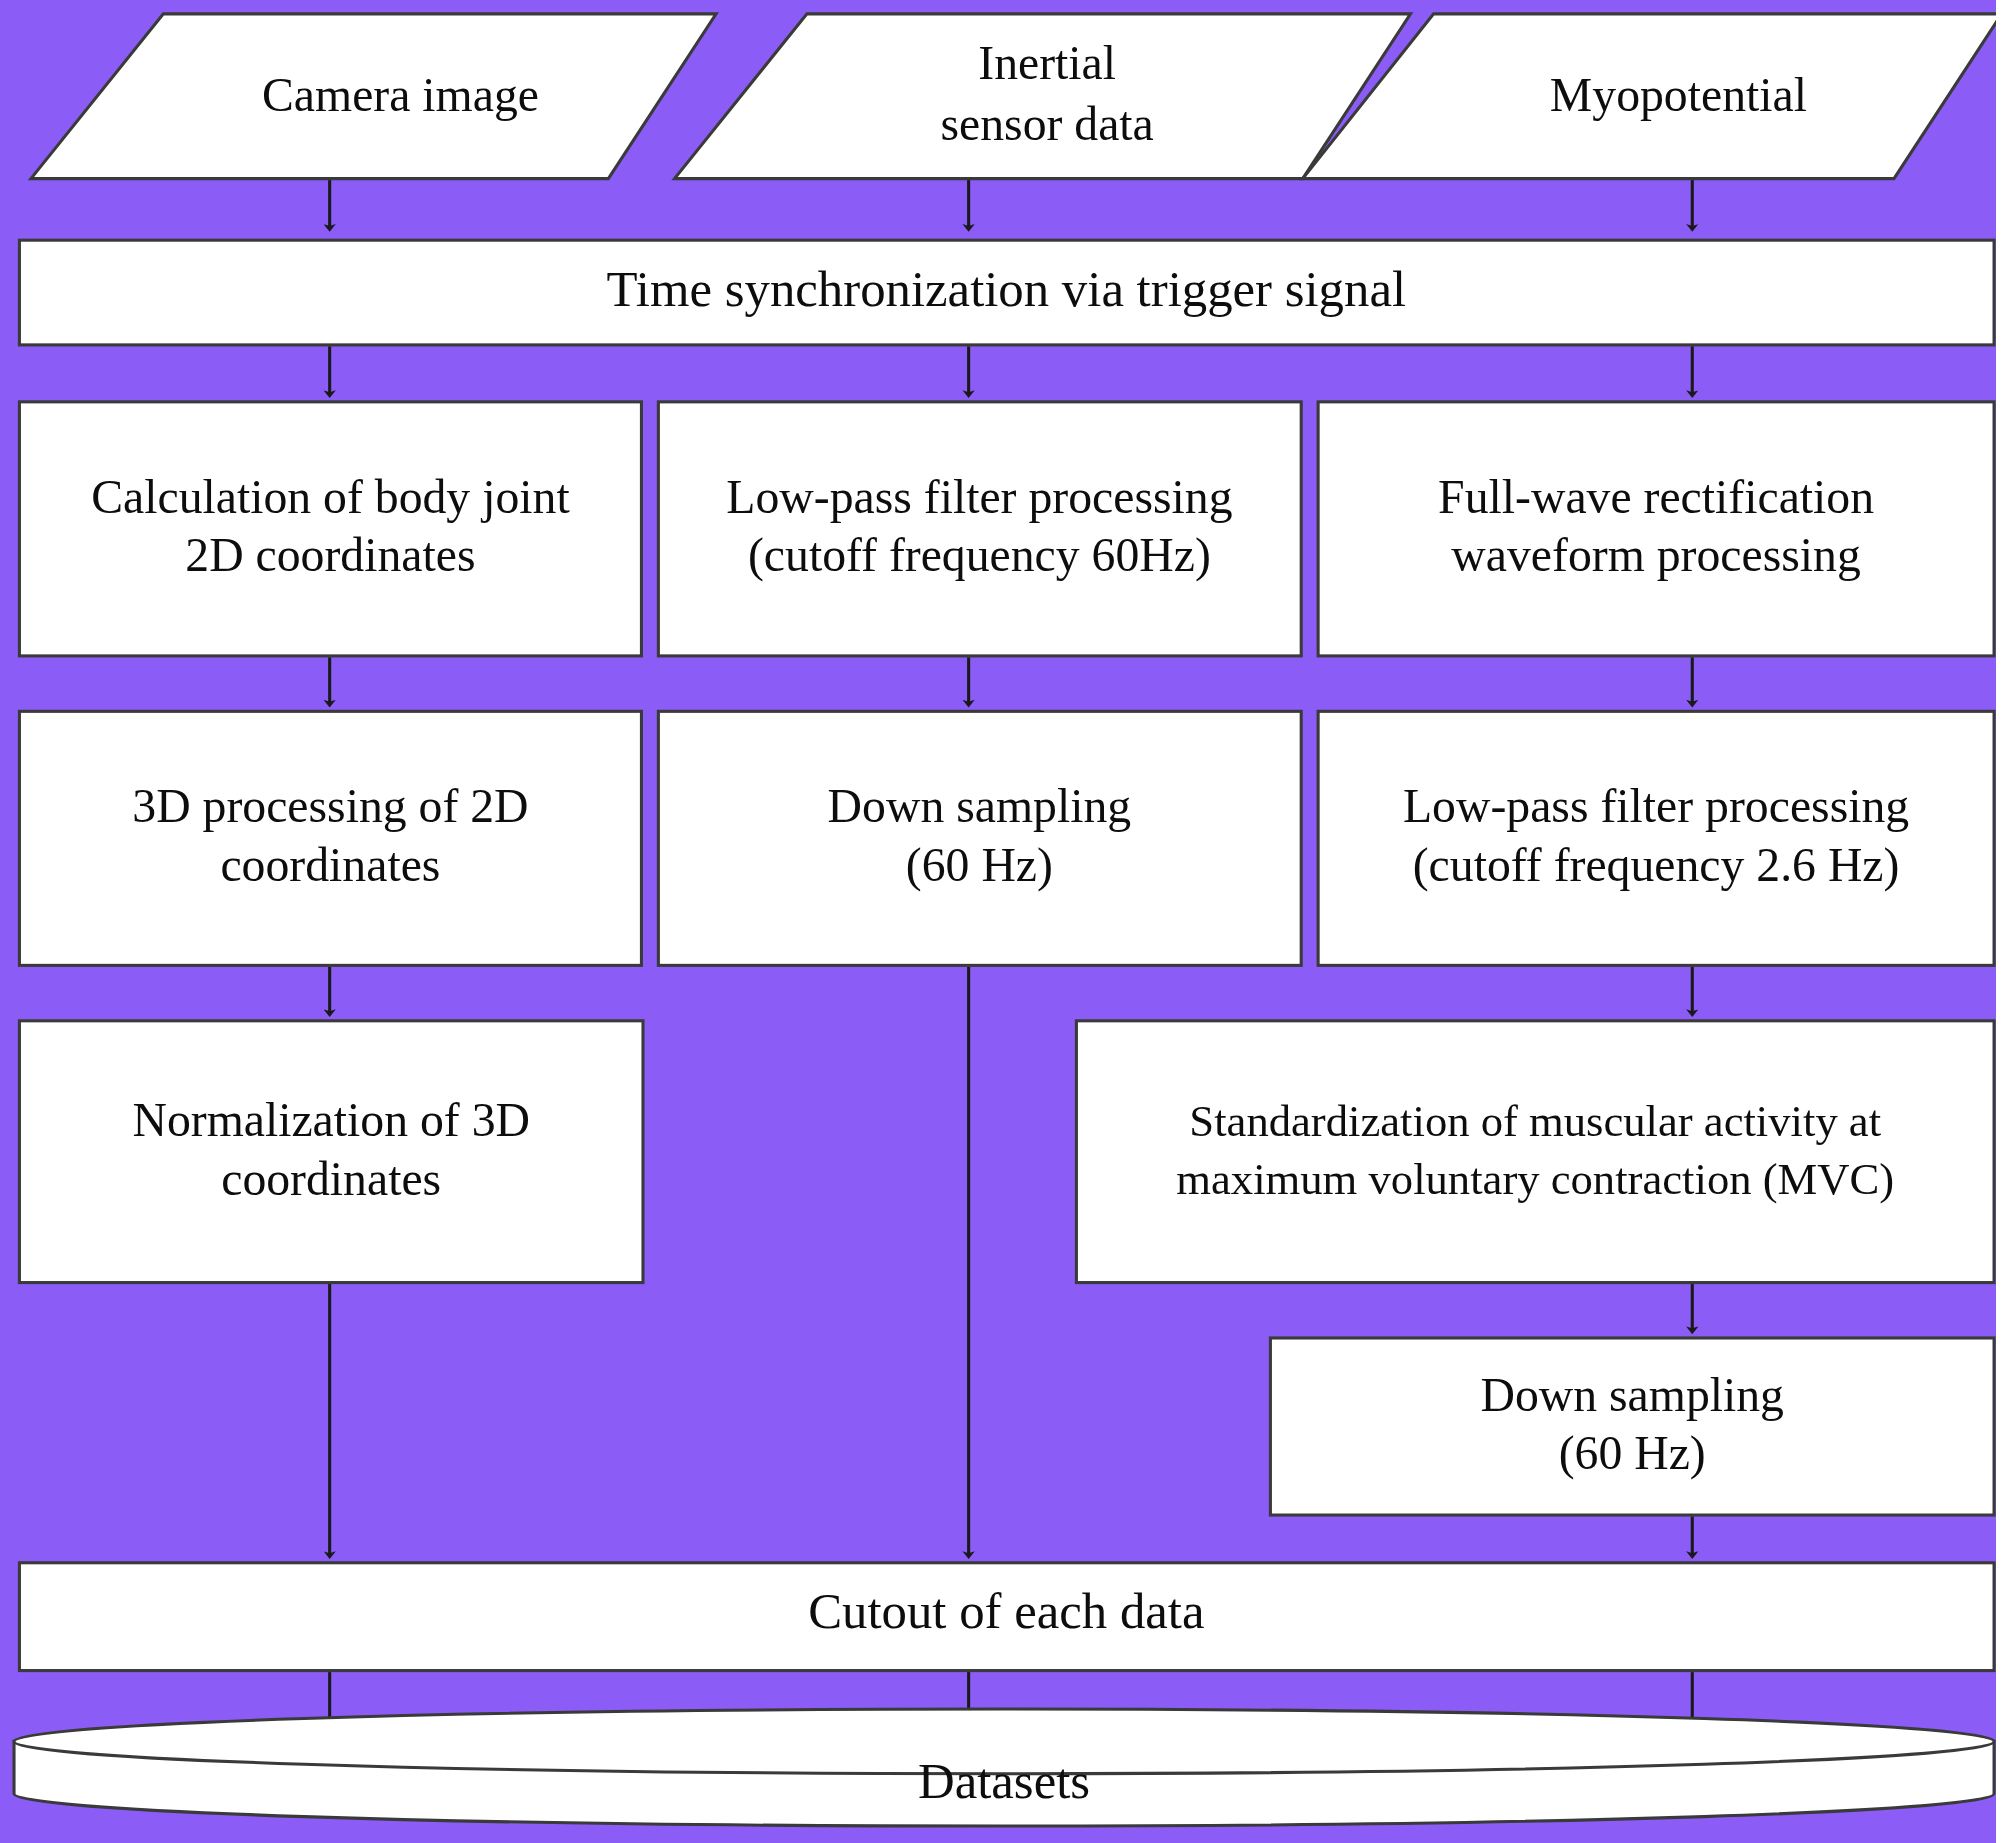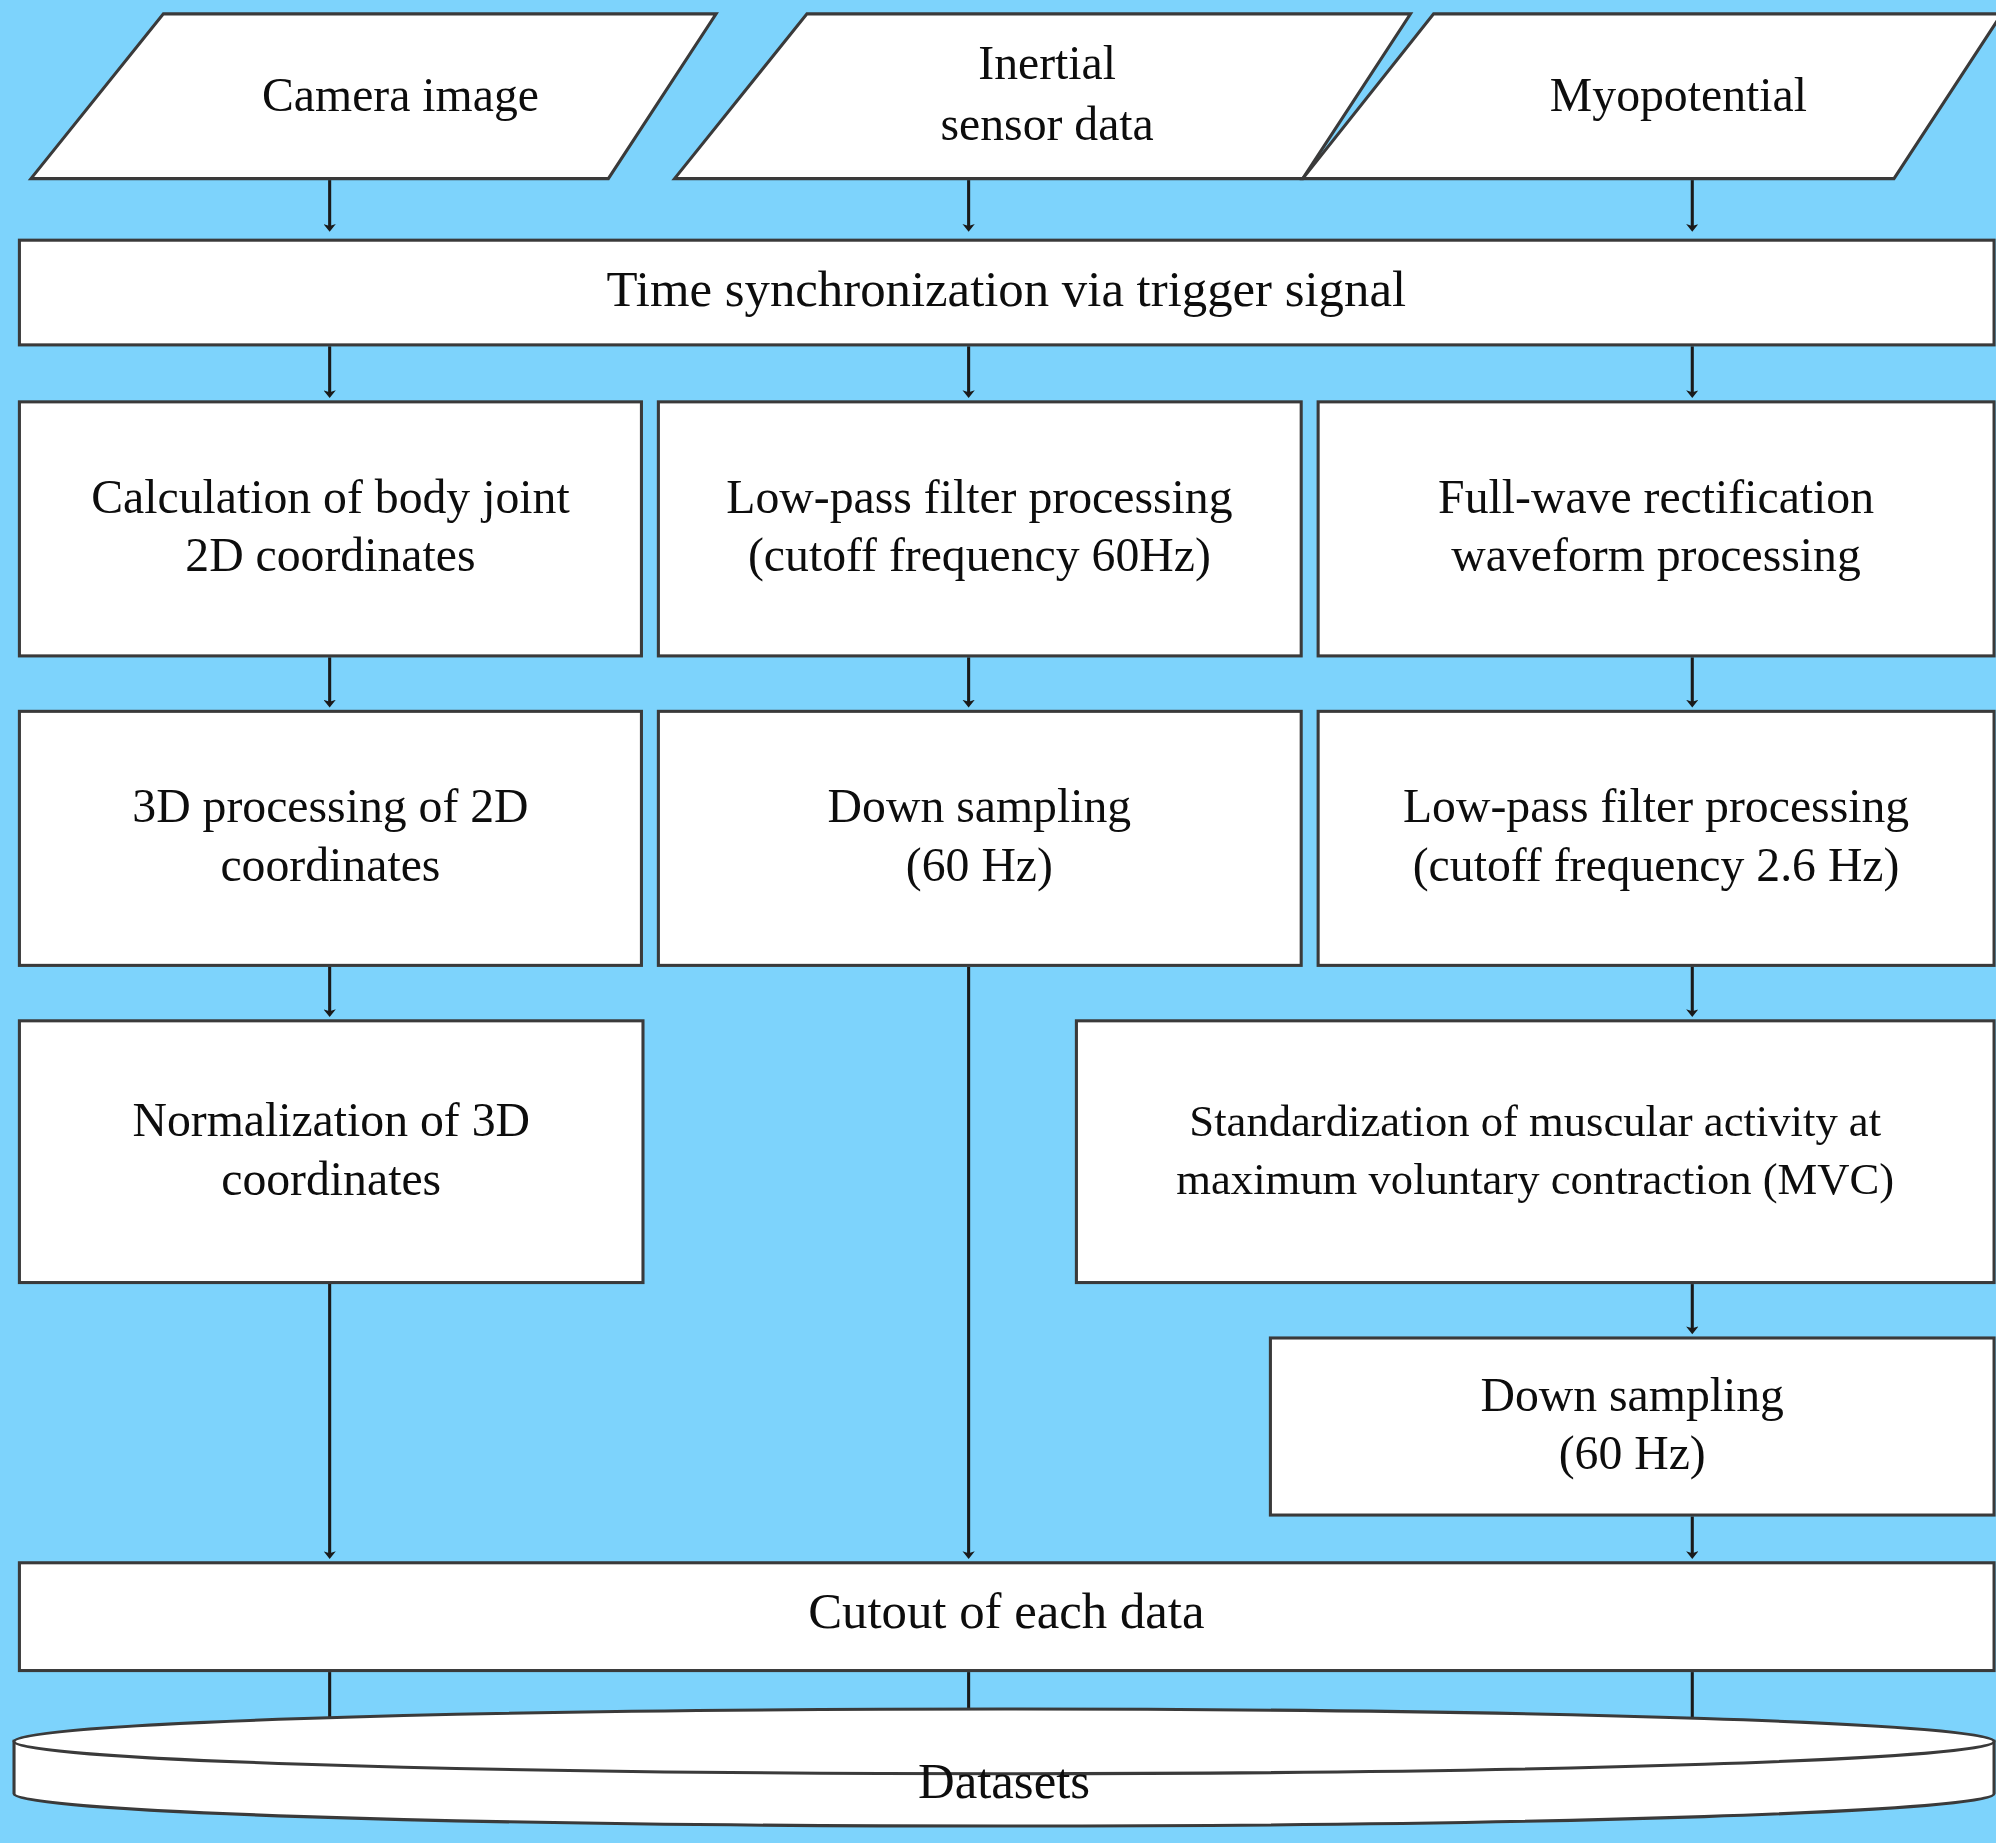--- a/index.html
+++ b/index.html
@@ -7,21 +7,21 @@
     padding: 0;
     background: #ffffff;
   }
   body {
     font-family: "Liberation Serif", "DejaVu Serif", serif;
   }
   #flow-root {
     position: relative;
     width: 1996px;
     height: 1843px;
-    background: #7dd3fc;
+    background: #8b5cf6;
     overflow: hidden;
   }
   svg#flow-svg {
     display: block;
     width: 2005px;
     height: 1843px;
   }
   .node-shape {
     fill: #ffffff;
     stroke: #3a3a3a;

